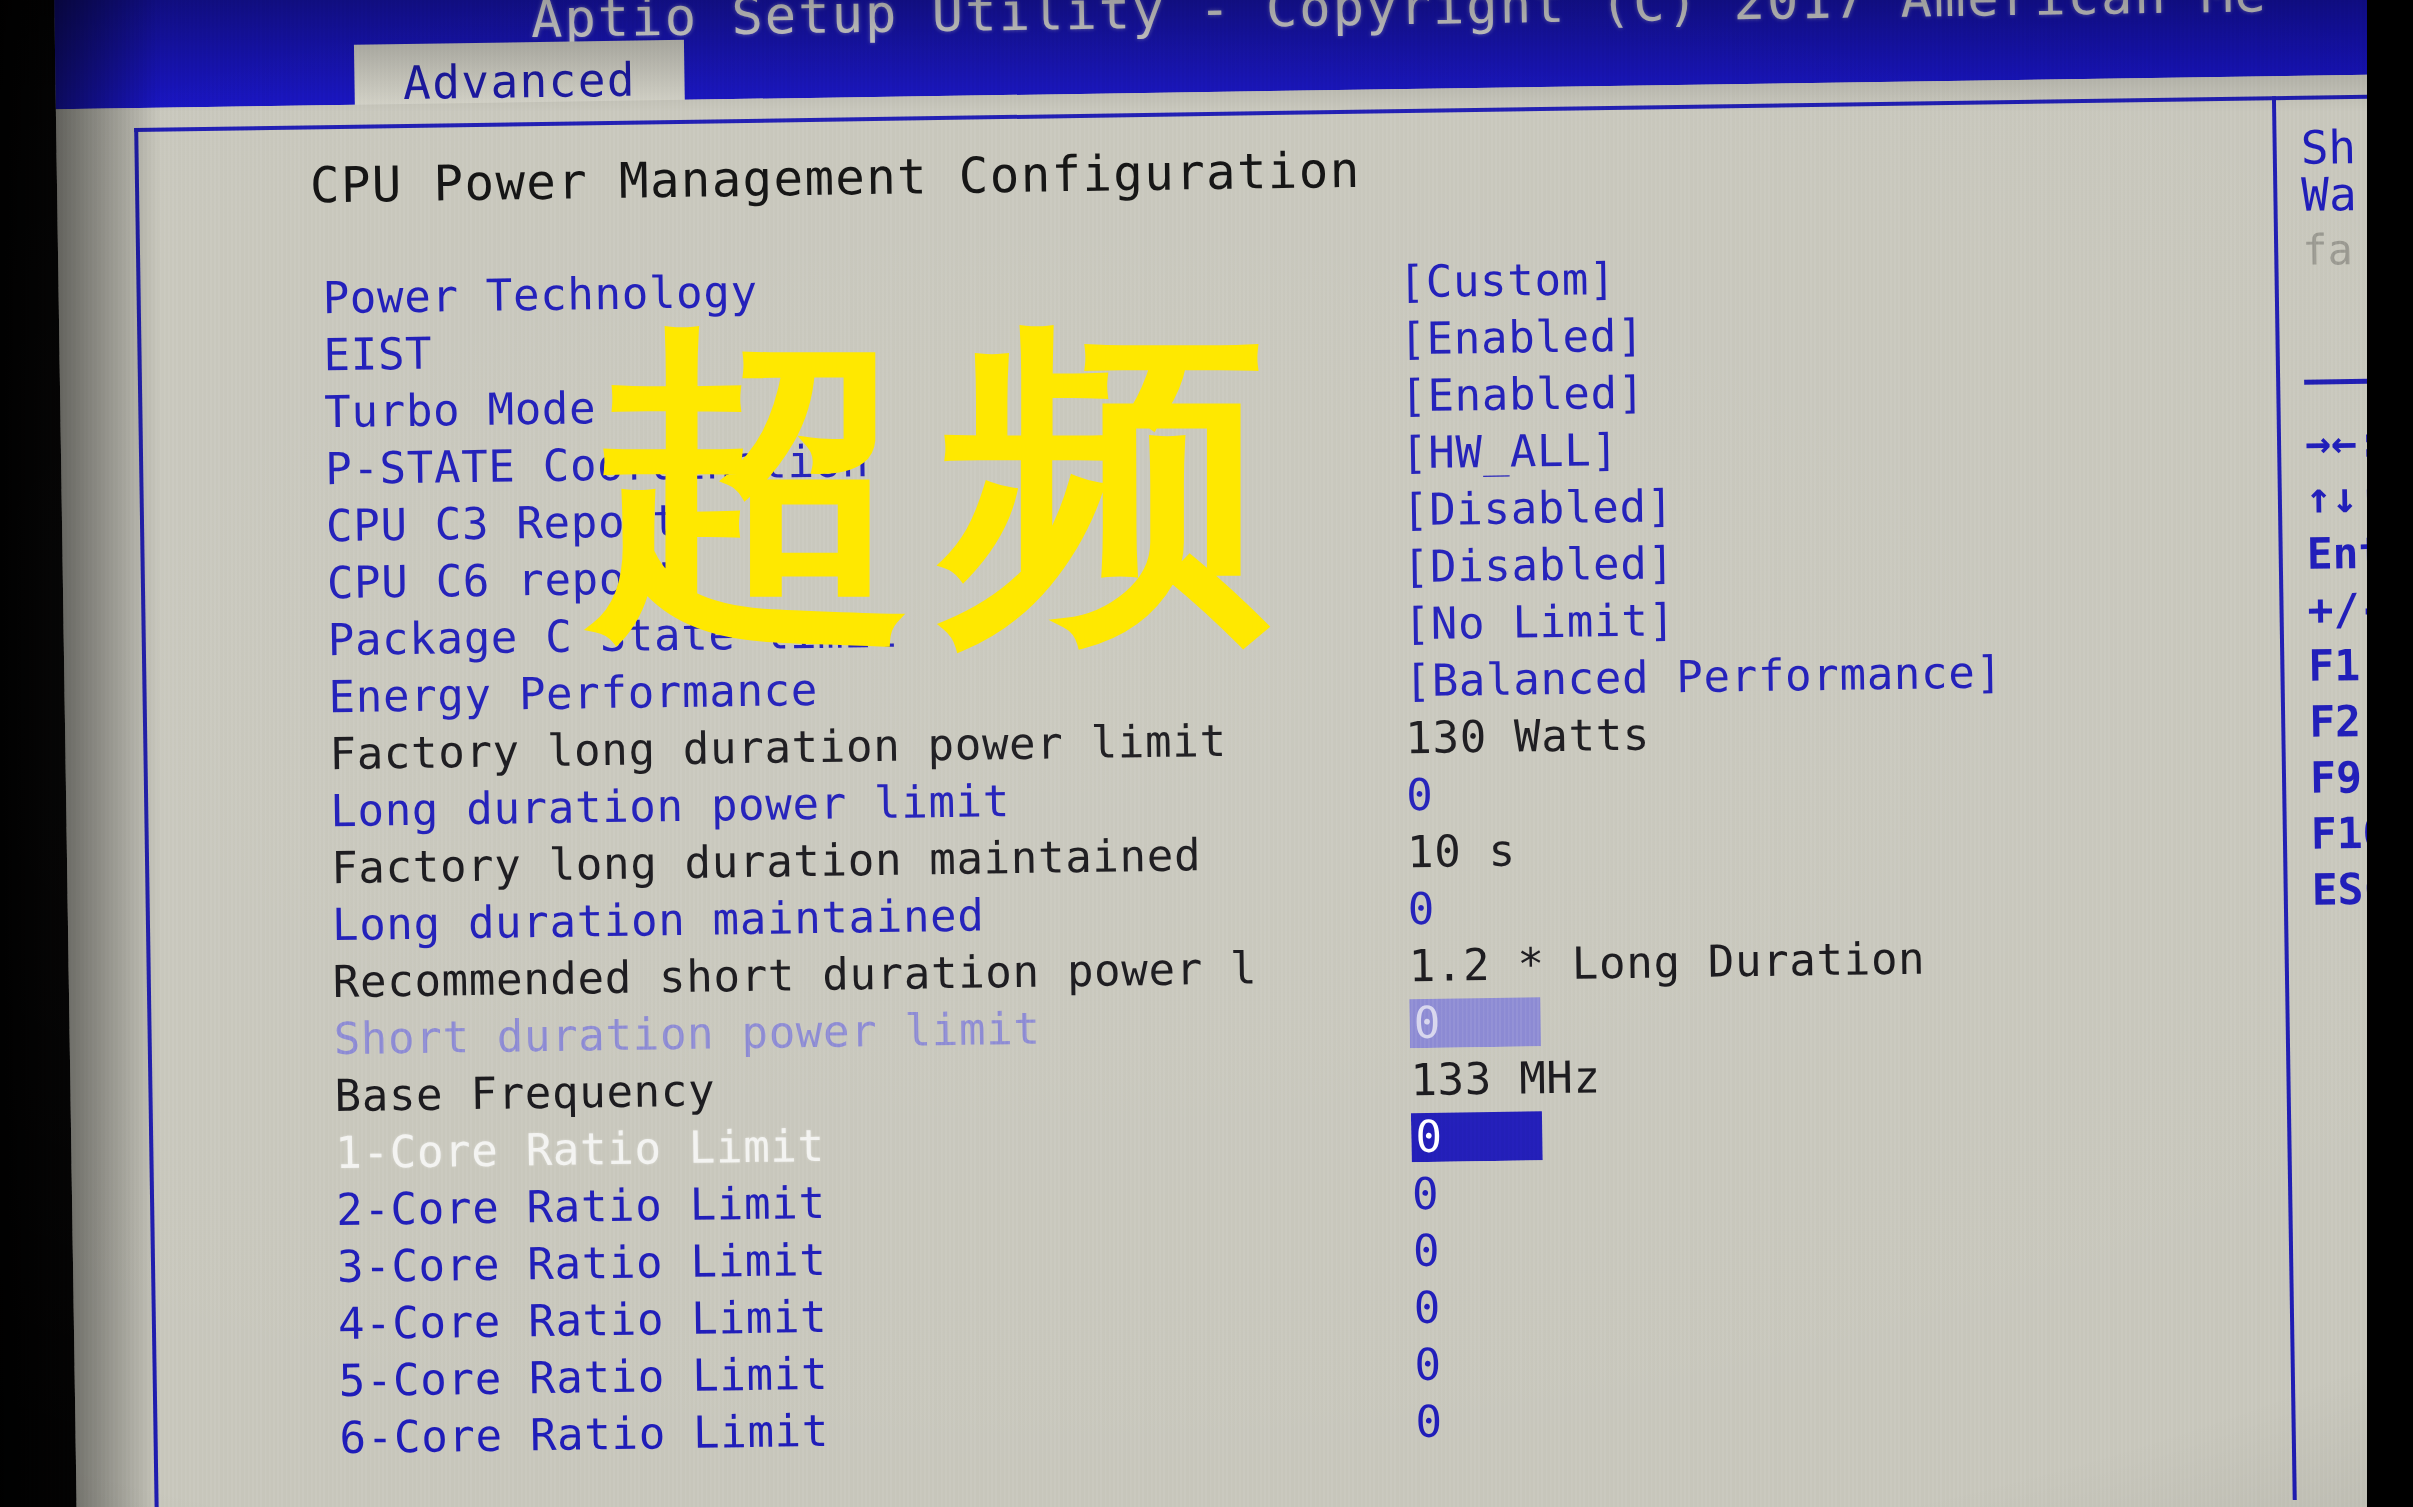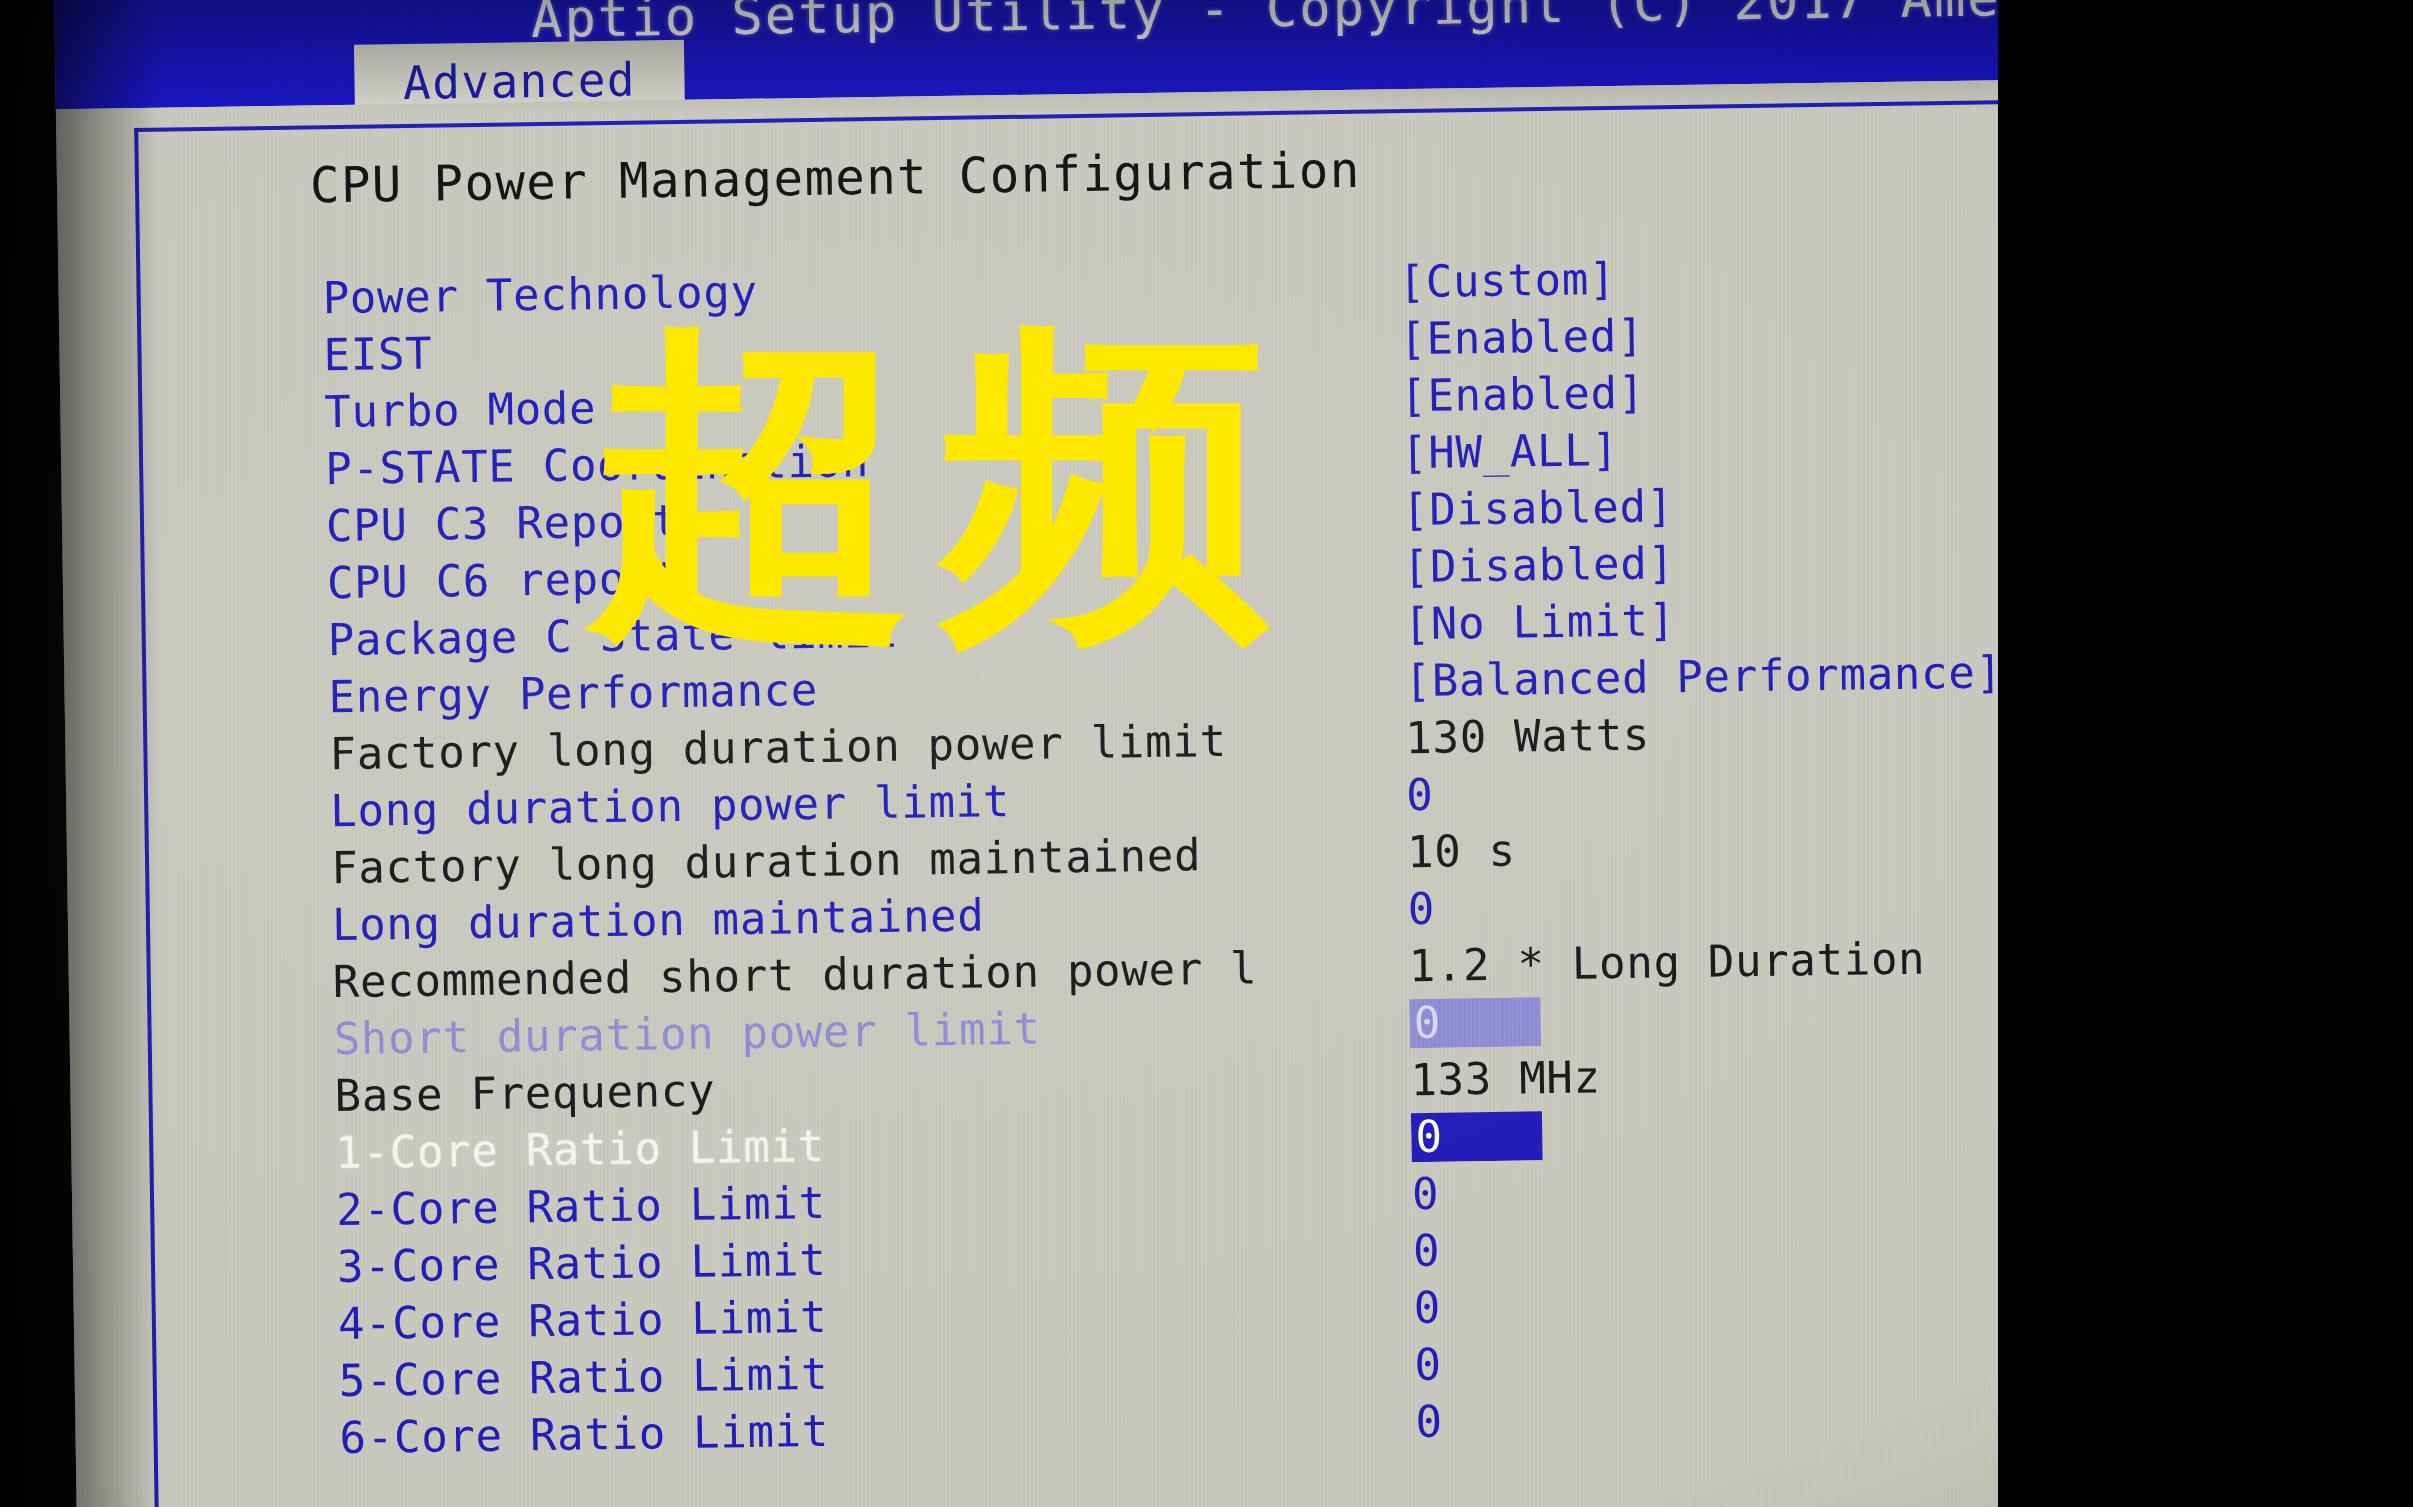--- a/index.html
+++ b/index.html
@@ -5,21 +5,21 @@
   html, body {
     margin: 0; padding: 0;
     background: #000;
     width: 2413px; height: 1508px;
     overflow: hidden;
   }
   * { box-sizing: border-box; }
 
   #photo {
     position: relative;
-    width: 1998px; height: 1508px;
+    width: 2367px; height: 1508px;
     background: #050404;
     overflow: hidden;
     font-family: "DejaVu Sans Mono", "Liberation Mono", monospace;
   }
 
   
   #screen {
     position: absolute;
     left: 61px; top: -18px;
     width: 2390px; height: 1565px;

